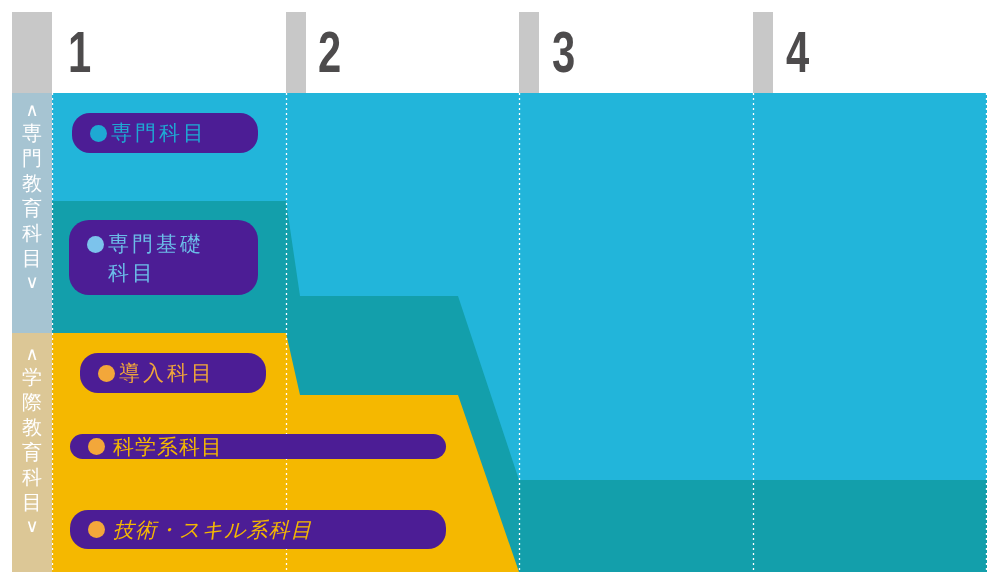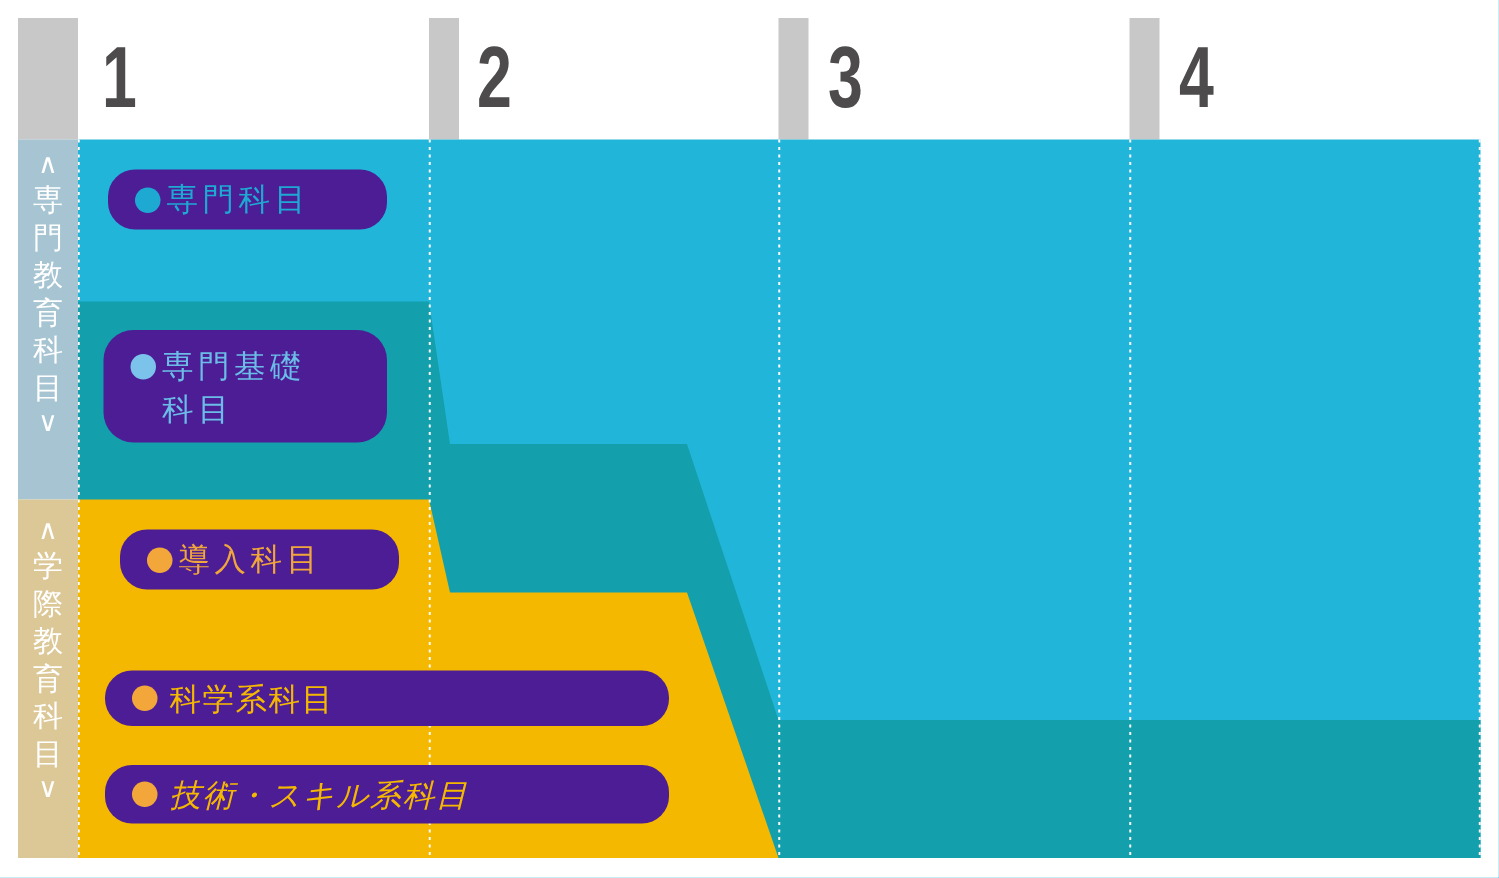--- a/index.html
+++ b/index.html
@@ -74,21 +74,21 @@
     <span>専門基礎</span>
     <span>科目</span>
   </span>
 </div>
 
 <div class="pill" style="left:80px;top:353px;width:186px;height:40px;padding-left:18px;box-sizing:border-box;color:#f0a63a;">
   <span class="dot" style="background:#f3a73a;"></span>
   <span>導入科目</span>
 </div>
 
-<div class="pill" style="left:70px;top:434px;width:376px;height:37px;padding-left:18px;box-sizing:border-box;color:#f5b800;letter-spacing:1px;margin-top:13px;">
+<div class="pill" style="left:70px;top:434px;width:376px;height:25px;padding-left:18px;box-sizing:border-box;color:#f5b800;letter-spacing:1px;">
   <span class="dot" style="background:#f3a73a;margin-right:8px;"></span>
   <span>科学系科目</span>
 </div>
 
 <div class="pill" style="left:70px;top:510px;width:376px;height:39px;padding-left:18px;box-sizing:border-box;color:#f5b800;letter-spacing:1px;font-style:italic;">
   <span class="dot" style="background:#f3a73a;margin-right:8px;"></span>
   <span>技術・スキル系科目</span>
 </div>
 
 </body></html>

